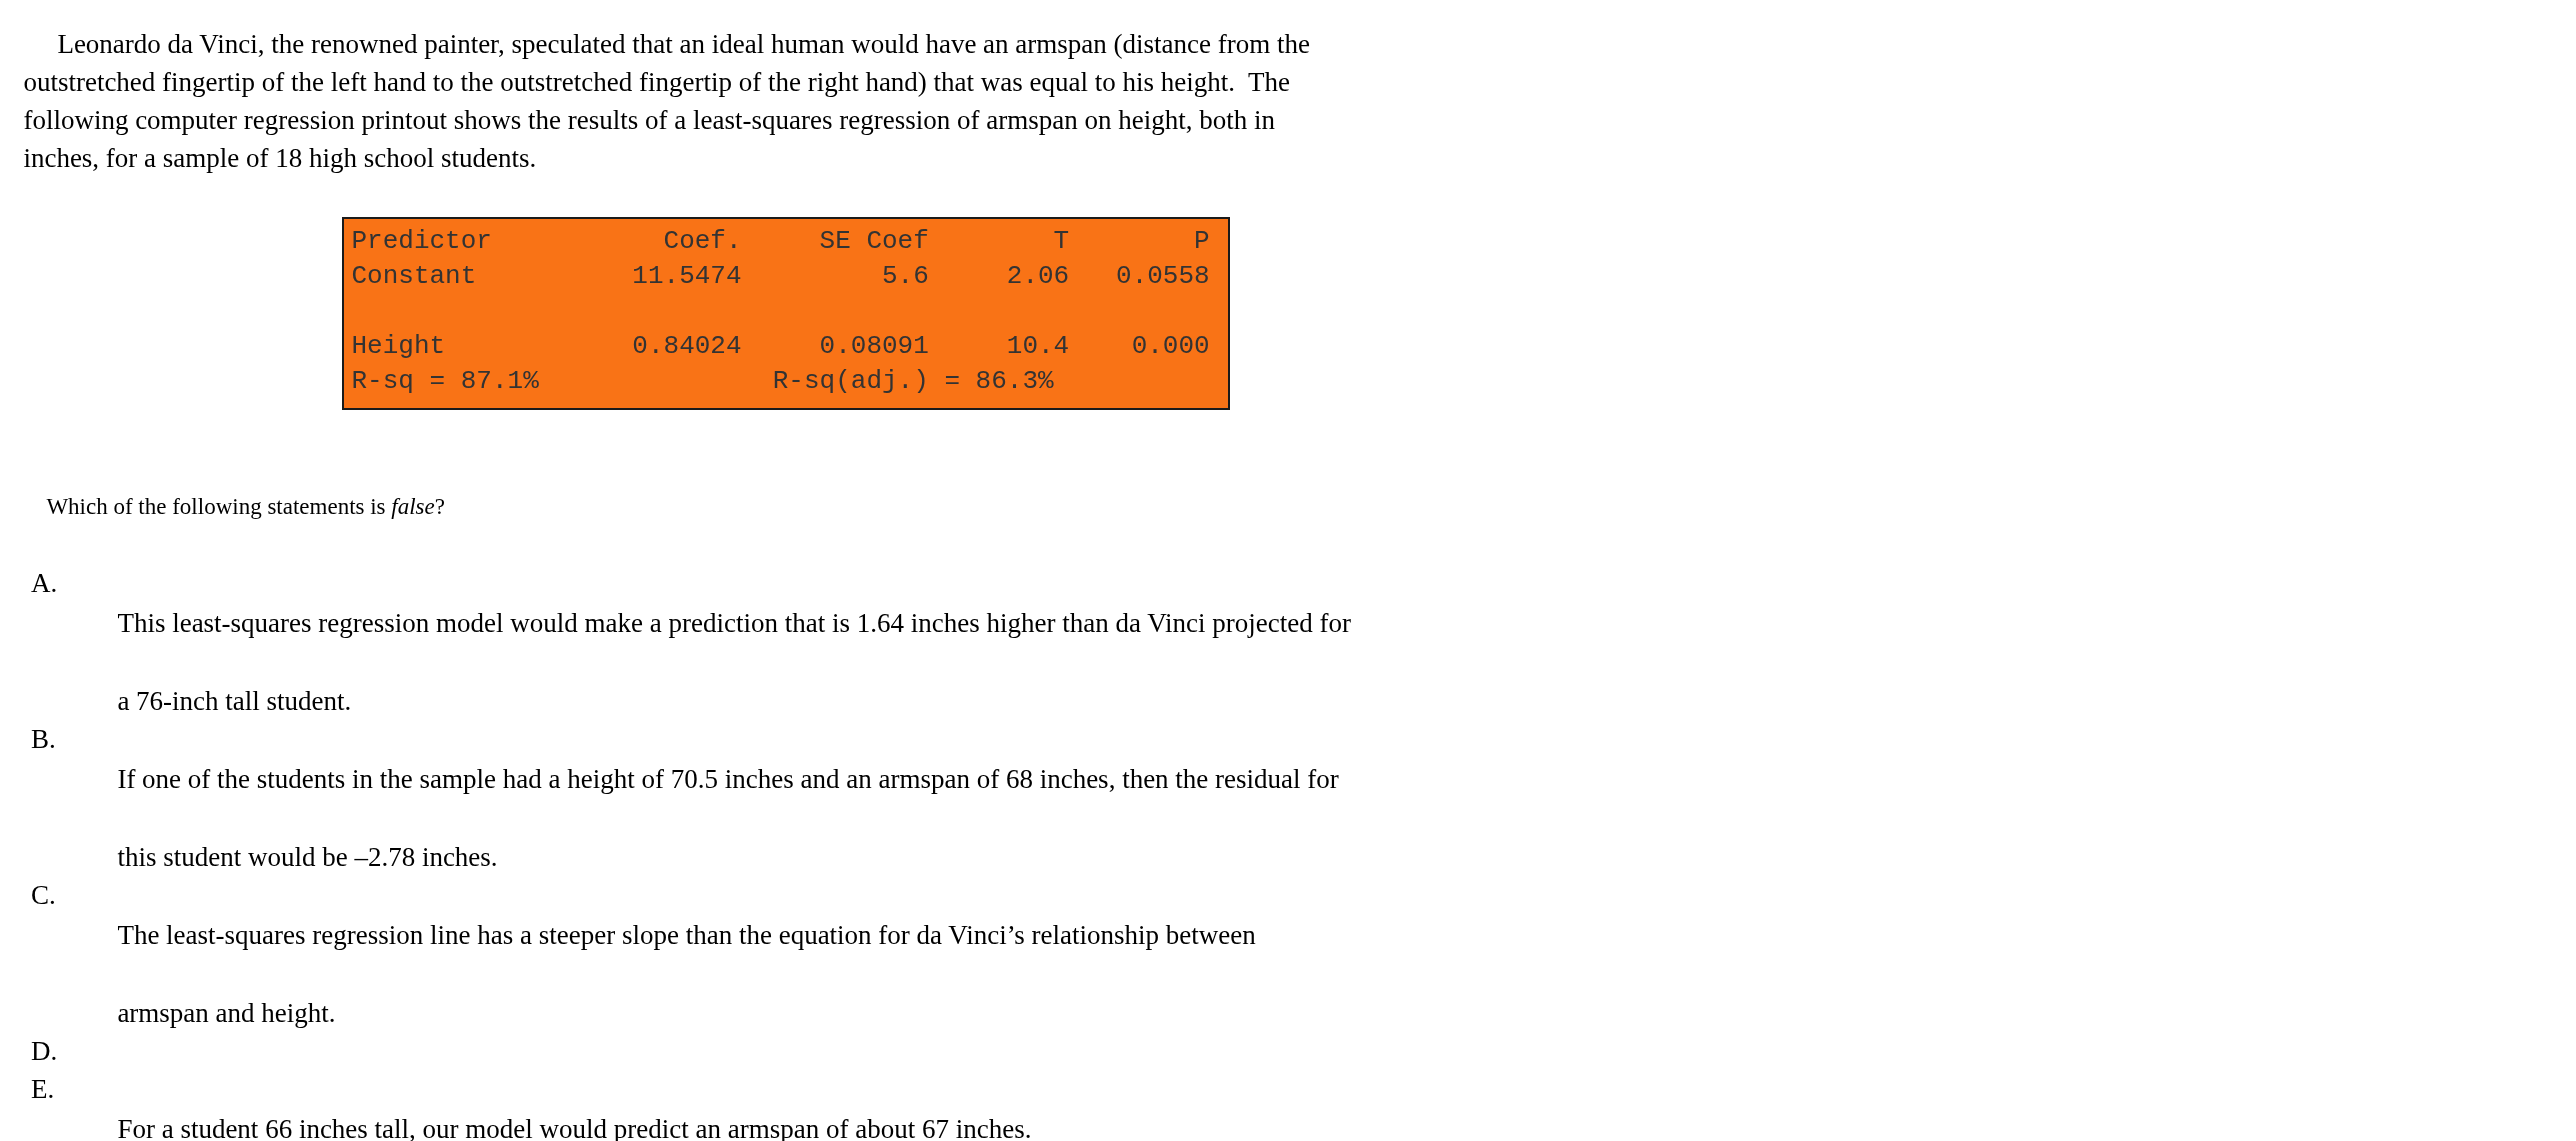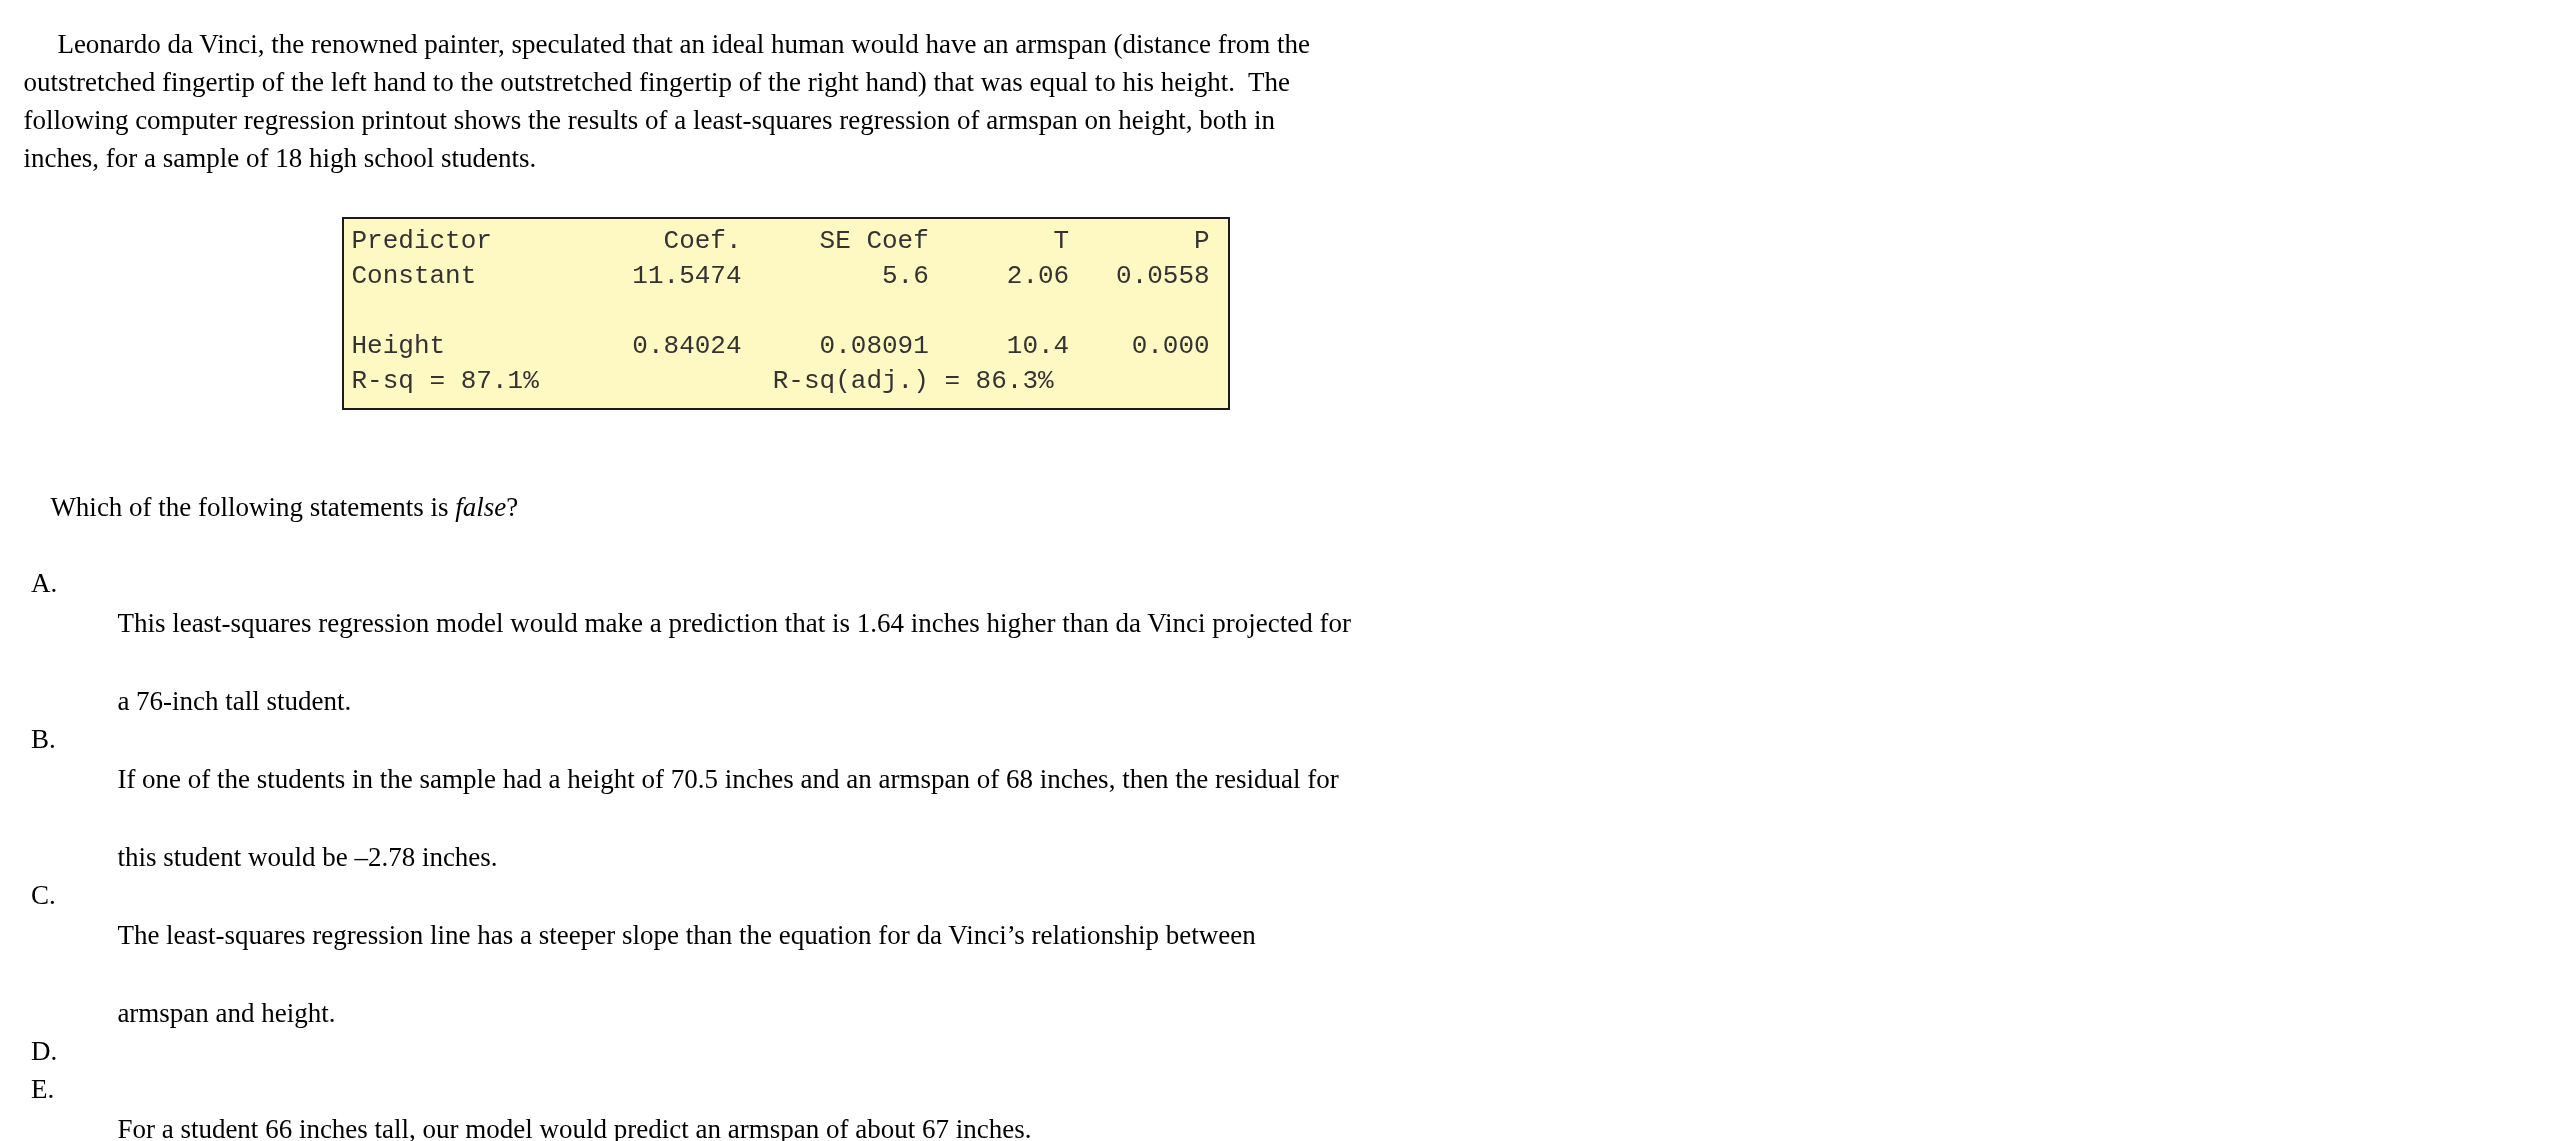--- a/index.html
+++ b/index.html
@@ -33,34 +33,34 @@
   .p-line.indent {
     text-indent: 34px;
   }
 
   
   .printout-box {
     display: inline-block;
     margin: 40px 0 0 342px;
     border: 2.8px solid #1b1b1b;
     padding: 4.7px 18px 9.4px 7.5px;
-    background: #fef9c3;
+    background: #f97316;
   }
   .printout-box pre {
     margin: 0;
     font-family: "Liberation Mono", monospace;
     font-size: 26px;
     line-height: 35px;
     color: #333333;
   }
 
   
   .question {
     margin: 40px 0 0 23.4px;
-    font-size: 27px;
+    font-size: 23px;
     line-height: 38px;
     white-space: pre-wrap;
   }
   .question em {
     font-style: italic;
   }
 
   
   .options {
     margin-left: 23.4px;

